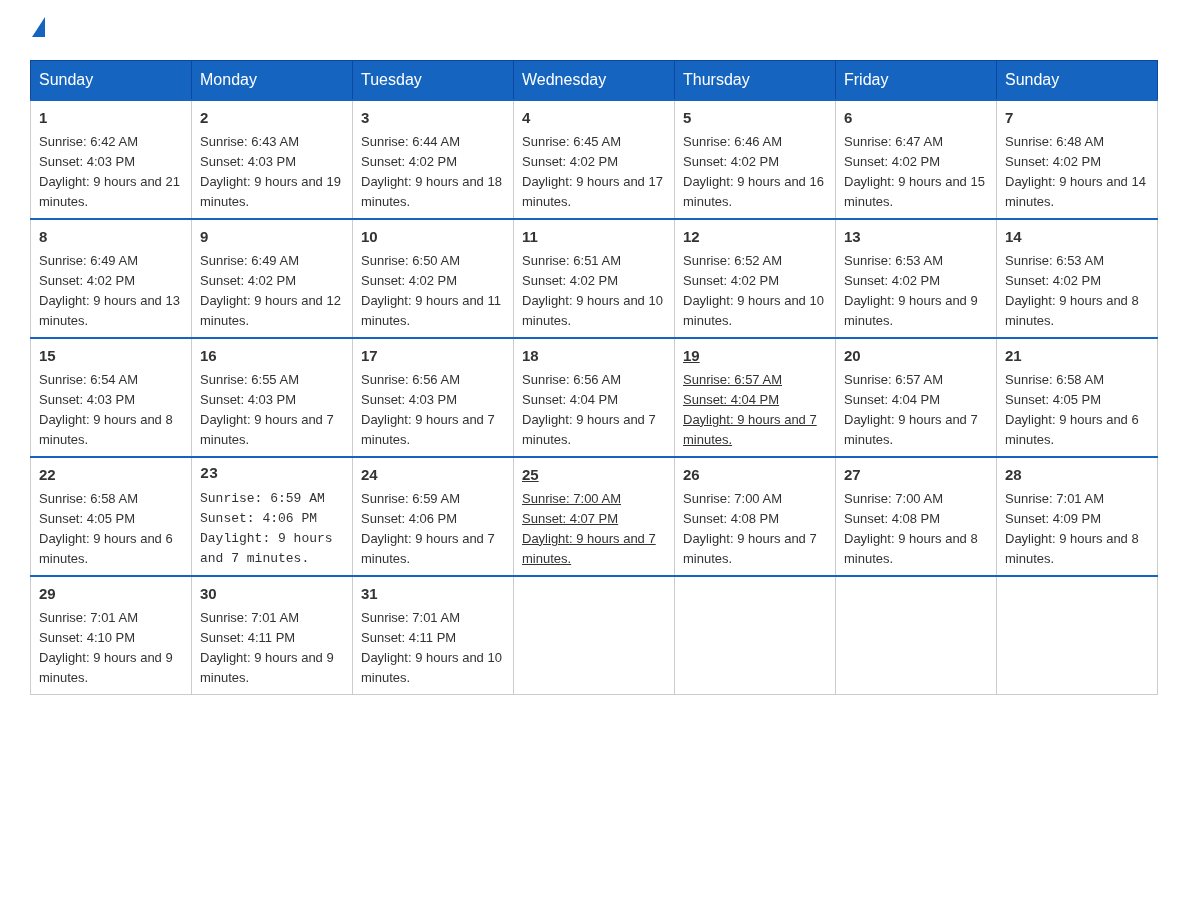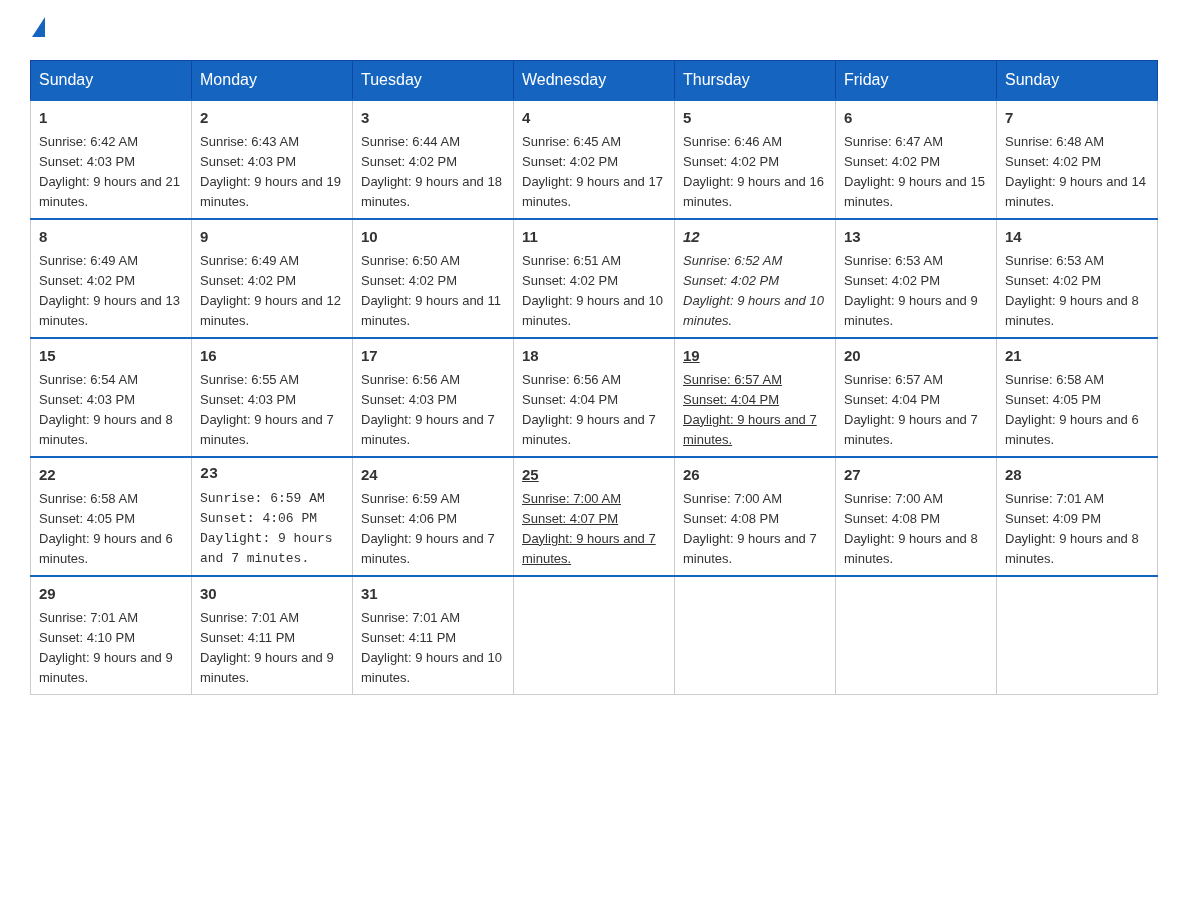--- a/index.html
+++ b/index.html
@@ -140,21 +140,21 @@
           <td style="border-top: 2px solid rgb(21, 101, 192);"><span class="day-number">4</span><span class="day-info">Sunrise: 6:45 AM<br>Sunset: 4:02 PM<br>Daylight: 9 hours and 17 minutes.</span></td>
           <td style="border-top: 2px solid rgb(21, 101, 192);"><span class="day-number">5</span><span class="day-info">Sunrise: 6:46 AM<br>Sunset: 4:02 PM<br>Daylight: 9 hours and 16 minutes.</span></td>
           <td style="border-top: 2px solid rgb(21, 101, 192);"><span class="day-number">6</span><span class="day-info">Sunrise: 6:47 AM<br>Sunset: 4:02 PM<br>Daylight: 9 hours and 15 minutes.</span></td>
           <td style="border-top: 2px solid rgb(21, 101, 192);"><span class="day-number">7</span><span class="day-info">Sunrise: 6:48 AM<br>Sunset: 4:02 PM<br>Daylight: 9 hours and 14 minutes.</span></td>
         </tr>
         <tr class="week-row">
           <td style="border-top: 2px solid rgb(21, 101, 192);"><span class="day-number">8</span><span class="day-info">Sunrise: 6:49 AM<br>Sunset: 4:02 PM<br>Daylight: 9 hours and 13 minutes.</span></td>
           <td style="border-top: 2px solid rgb(21, 101, 192);"><span class="day-number">9</span><span class="day-info">Sunrise: 6:49 AM<br>Sunset: 4:02 PM<br>Daylight: 9 hours and 12 minutes.</span></td>
           <td style="border-top: 2px solid rgb(21, 101, 192);"><span class="day-number">10</span><span class="day-info">Sunrise: 6:50 AM<br>Sunset: 4:02 PM<br>Daylight: 9 hours and 11 minutes.</span></td>
           <td style="border-top: 2px solid rgb(21, 101, 192); margin-top: 30px;"><span class="day-number">11</span><span class="day-info">Sunrise: 6:51 AM<br>Sunset: 4:02 PM<br>Daylight: 9 hours and 10 minutes.</span></td>
-          <td style="border-top: 2px solid rgb(21, 101, 192); font-style: italic;"><span class="day-number">12</span><span class="day-info">Sunrise: 6:52 AM<br>Sunset: 4:02 PM<br>Daylight: 9 hours and 10 minutes.</span></td>
+          <td style="border-top: 2px solid rgb(21, 101, 192);"><span class="day-number">12</span><span class="day-info">Sunrise: 6:52 AM<br>Sunset: 4:02 PM<br>Daylight: 9 hours and 10 minutes.</span></td>
           <td style="border-top: 2px solid rgb(21, 101, 192);"><span class="day-number">13</span><span class="day-info">Sunrise: 6:53 AM<br>Sunset: 4:02 PM<br>Daylight: 9 hours and 9 minutes.</span></td>
           <td style="border-top: 2px solid rgb(21, 101, 192);"><span class="day-number">14</span><span class="day-info">Sunrise: 6:53 AM<br>Sunset: 4:02 PM<br>Daylight: 9 hours and 8 minutes.</span></td>
         </tr>
         <tr class="week-row">
           <td style="border-top: 2px solid rgb(21, 101, 192);"><span class="day-number">15</span><span class="day-info">Sunrise: 6:54 AM<br>Sunset: 4:03 PM<br>Daylight: 9 hours and 8 minutes.</span></td>
           <td style="border-top: 2px solid rgb(21, 101, 192);"><span class="day-number">16</span><span class="day-info">Sunrise: 6:55 AM<br>Sunset: 4:03 PM<br>Daylight: 9 hours and 7 minutes.</span></td>
           <td style="border-top: 2px solid rgb(21, 101, 192); margin-left: 7px;"><span class="day-number">17</span><span class="day-info">Sunrise: 6:56 AM<br>Sunset: 4:03 PM<br>Daylight: 9 hours and 7 minutes.</span></td>
           <td style="border-top: 2px solid rgb(21, 101, 192);"><span class="day-number">18</span><span class="day-info">Sunrise: 6:56 AM<br>Sunset: 4:04 PM<br>Daylight: 9 hours and 7 minutes.</span></td>
           <td style="border-top: 2px solid rgb(21, 101, 192); text-decoration: underline;"><span class="day-number">19</span><span class="day-info">Sunrise: 6:57 AM<br>Sunset: 4:04 PM<br>Daylight: 9 hours and 7 minutes.</span></td>
           <td style="border-top: 2px solid rgb(21, 101, 192);"><span class="day-number">20</span><span class="day-info">Sunrise: 6:57 AM<br>Sunset: 4:04 PM<br>Daylight: 9 hours and 7 minutes.</span></td>

